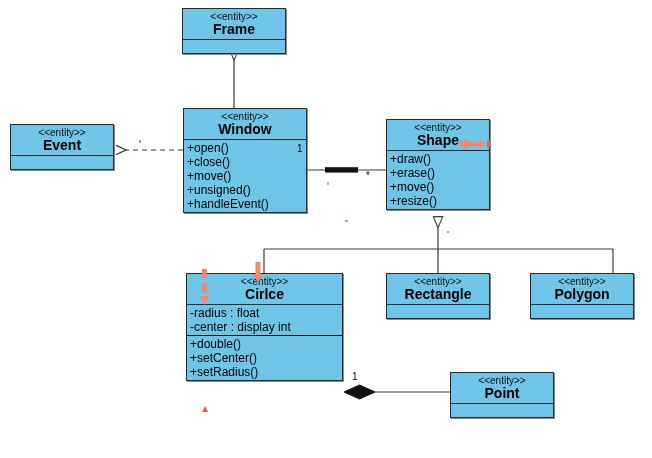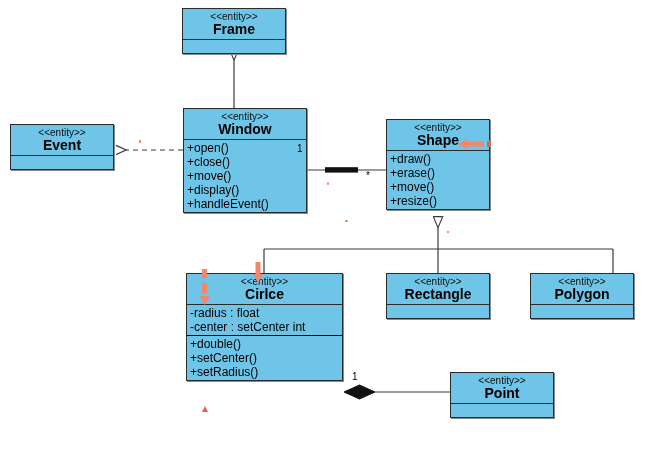--- a/index.html
+++ b/index.html
@@ -127,21 +127,21 @@
 
   <div class="uml-class" style="left:183px;top:108px;width:124px;">
     <div class="uml-header">
       <span class="stereotype">&lt;&lt;entity&gt;&gt;</span>
       <span class="cname">Window</span>
     </div>
     <div class="uml-compartment">
       <span class="member">+open()</span>
       <span class="member">+close()</span>
       <span class="member">+move()</span>
-      <span class="member">+display()</span>
+      <span class="member">+unsigned()</span>
       <span class="member">+handleEvent()</span>
     </div>
   </div>
 
   <div class="uml-class" style="left:10px;top:124px;width:104px;">
     <div class="uml-header">
       <span class="stereotype">&lt;&lt;entity&gt;&gt;</span>
       <span class="cname">Event</span>
     </div>
     <div class="uml-compartment empty"></div>
@@ -160,21 +160,21 @@
     </div>
   </div>
 
   <div class="uml-class" style="left:186px;top:273px;width:157px;">
     <div class="uml-header">
       <span class="stereotype">&lt;&lt;entity&gt;&gt;</span>
       <span class="cname">Cirlce</span>
     </div>
     <div class="uml-compartment">
       <span class="member">-radius : float</span>
-      <span class="member">-center : setCenter int</span>
+      <span class="member">-center : display int</span>
     </div>
     <div class="uml-compartment">
       <span class="member">+double()</span>
       <span class="member">+setCenter()</span>
       <span class="member">+setRadius()</span>
     </div>
   </div>
 
   <div class="uml-class" style="left:386px;top:273px;width:104px;">
     <div class="uml-header">

